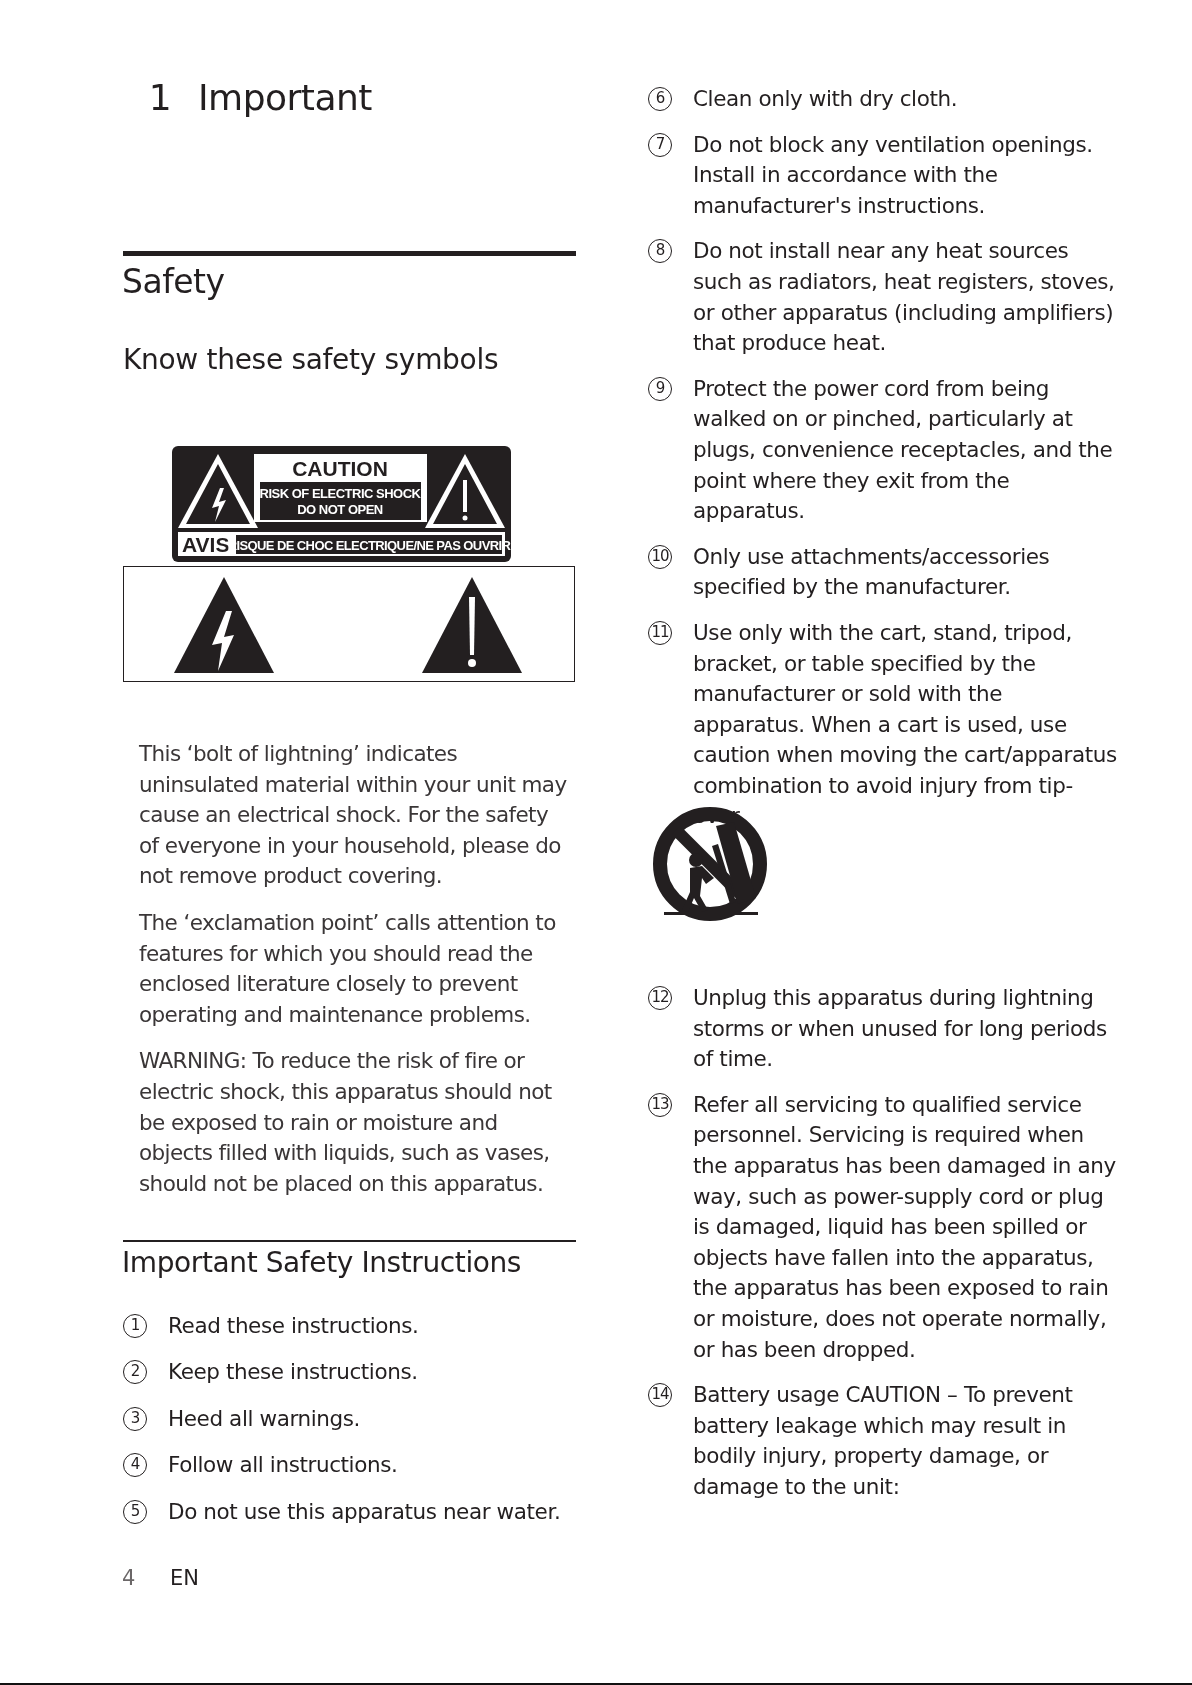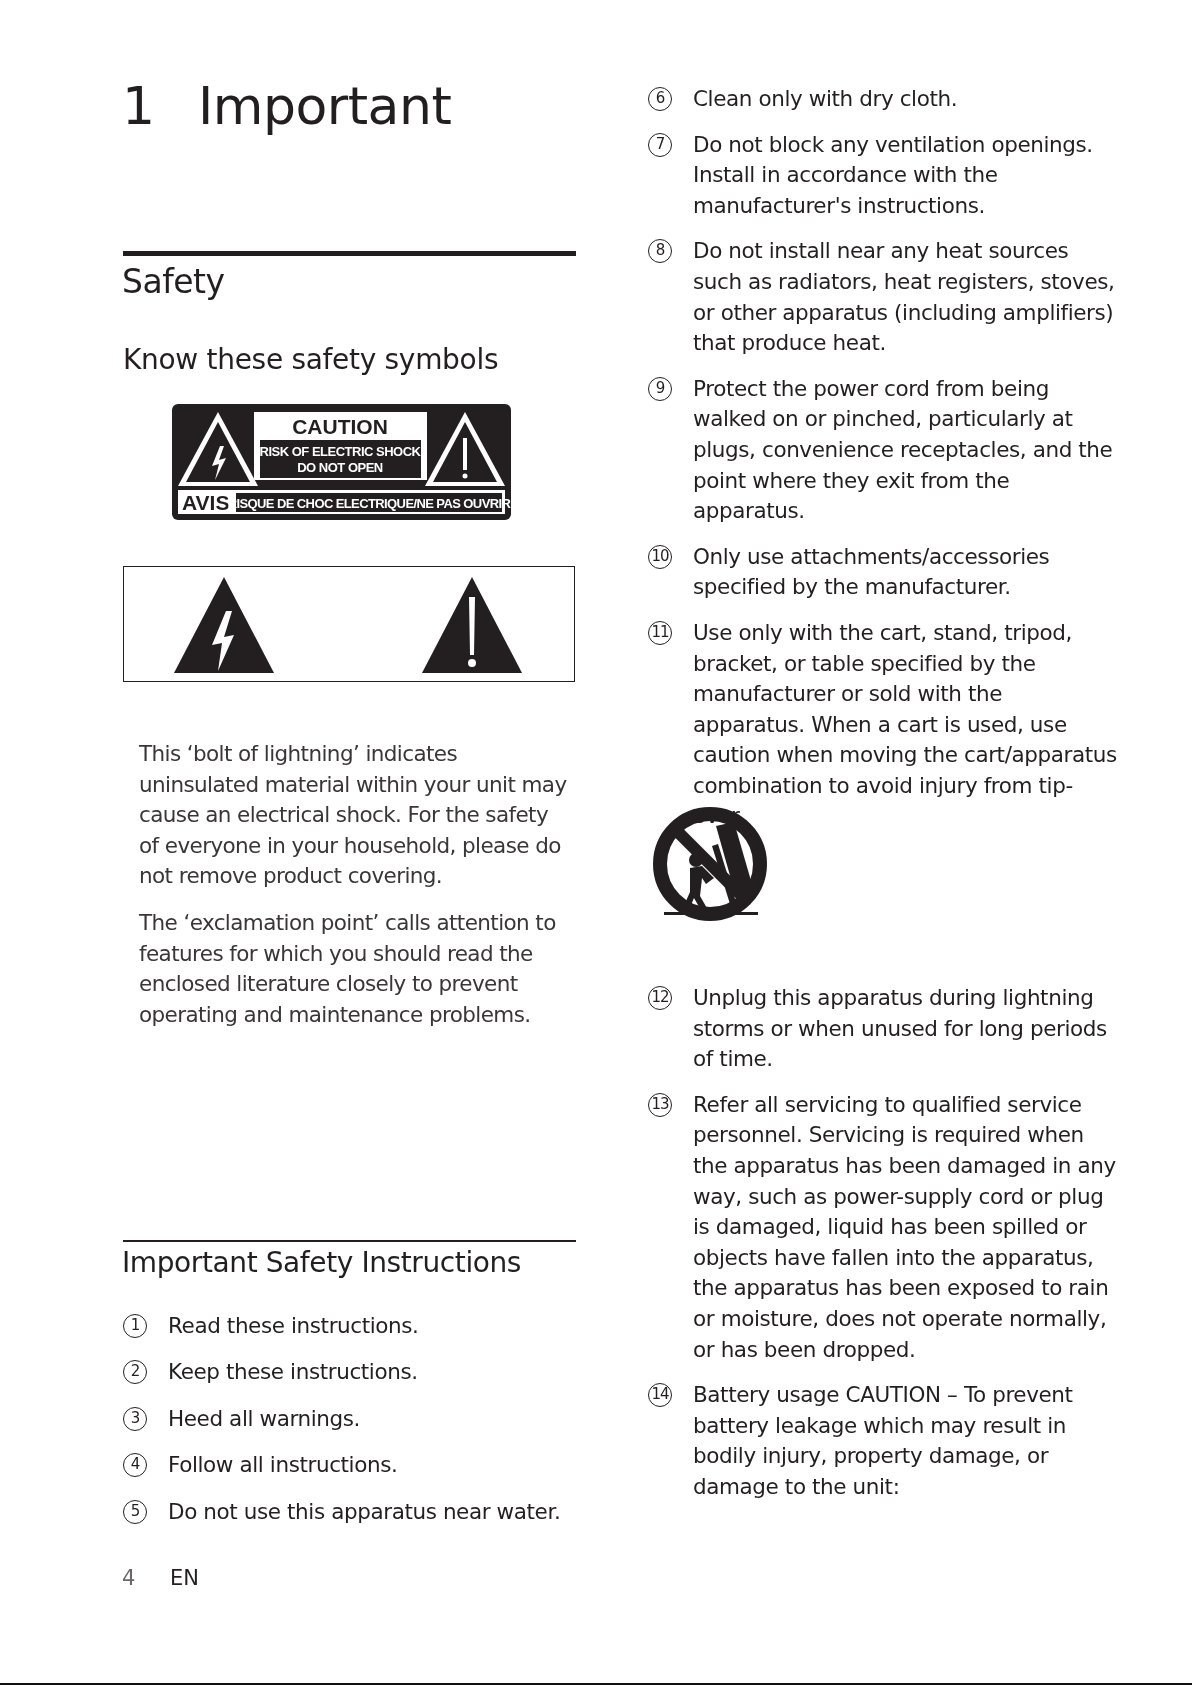--- a/index.html
+++ b/index.html
@@ -1,39 +1,39 @@
 <!DOCTYPE html>
 <html><head>
 <meta charset="utf-8">
 <style>
   html, body { margin:0; padding:0; }
   body { width:1192px; height:1685px; background:#ffffff; position:relative; overflow:hidden;
          font-family:"DejaVu Sans", "Liberation Sans", sans-serif; color:#231f20; }
   .abs { position:absolute; }
-  .chapter { left:122px; top:80px; font-size:52px; font-weight:normal; letter-spacing:-0.5px; white-space:nowrap; line-height:1; }
+  .chapter { left:122px; top:80px; font-size:36px; font-weight:normal; letter-spacing:-0.5px; white-space:nowrap; line-height:1;text-align:center; }
   .chapter .num { display:inline-block; width:76px; }
   .rule-thick { left:123px; top:251px; width:453px; height:5px; background:#231f20; }
   .rule-thin { left:123px; top:1240px; width:453px; height:2px; background:#231f20; }
   .h-safety { left:122px; top:262px; font-size:33px; line-height:40px; letter-spacing:-0.5px; }
   .subtitle { left:123px; top:346px; font-size:28px; line-height:28px; letter-spacing:-0.3px; }
   .body-text { left:123px; top:723px; width:465px; font-size:21.5px; line-height:30.6px; color:#3a3637; letter-spacing:-0.6px; }
   .body-text p { margin:16px; }
   .h-isi { left:122px; top:1245px; font-size:28px; line-height:36px; letter-spacing:-0.4px; }
   .list { width:470px; font-size:21.5px; line-height:30.6px; letter-spacing:-0.4px; }
   .item { position:relative; padding-left:45px; margin:0; }
   .circ { position:absolute; left:0; top:3px; width:24px; height:24px; border:1.4px solid #231f20; border-radius:50%;
           box-sizing:border-box; font-size:15px; line-height:21px; text-align:center; letter-spacing:-1px; }
   .left-list { left:123px; top:1311px; }
   .left-list .item { height:46.4px; }
   .right-list { left:648px; top:84px; width:470px; }
   .right-list .item { margin-bottom:15px; }
   .right-list .item .circ { left:0; }
   .footer-num { left:122px; top:1566px; font-size:21px; color:#6b6768; }
   .footer-lang { left:170px; top:1566px; font-size:21px; }
-  .caution-label { left:172px; top:404px; width:339px; height:116px; }
+  .caution-label { left:172px; top:446px; width:339px; height:116px; }
   .symbols-box { left:123px; top:566px; width:452px; height:116px; border:1.5px solid #231f20; box-sizing:border-box; }
   .cart-icon { left:652px; top:806px; width:116px; height:122px; }
   .bottom-bar { left:0; top:1683px; width:1192px; height:2px; background:#111; }
 </style>
 </head>
 <body>
 
 <div class="abs chapter">
   <span class="num">1</span><span>Important</span>
 </div>
@@ -72,20 +72,21 @@
   <svg class="abs" style="left:298px;top:10px" width="100" height="96" viewBox="0 0 100 96">
     <polygon points="50,0 100,96 0,96" fill="#231f20"></polygon>
     <polygon points="47,20 53,20 52,78 48,78" fill="#fff"></polygon>
     <circle cx="50" cy="86" r="4" fill="#fff"></circle>
   </svg>
 </div>
 
 <div class="abs body-text">
   <p>This ‘bolt of lightning’ indicates uninsulated material within your unit may cause an electrical shock. For the safety of everyone in your household, please do not remove product covering.</p>
   <p>The ‘exclamation point’ calls attention to features for which you should read the enclosed literature closely to prevent operating and maintenance problems.</p>
+  <p>WARNING: To reduce the risk of fire or electric shock, this apparatus should not be exposed to rain or moisture and objects filled with liquids, such as vases, should not be placed on this apparatus.</p>
 </div>
 
 <div class="abs rule-thin"></div>
 <div class="abs h-isi">Important Safety Instructions</div>
 
 <div class="abs list left-list">
   <div class="item"><span class="circ">1</span><span>Read these instructions.</span></div>
   <div class="item"><span class="circ">2</span><span>Keep these instructions.</span></div>
   <div class="item"><span class="circ">3</span><span>Heed all warnings.</span></div>
   <div class="item"><span class="circ">4</span><span>Follow all instructions.</span></div>

